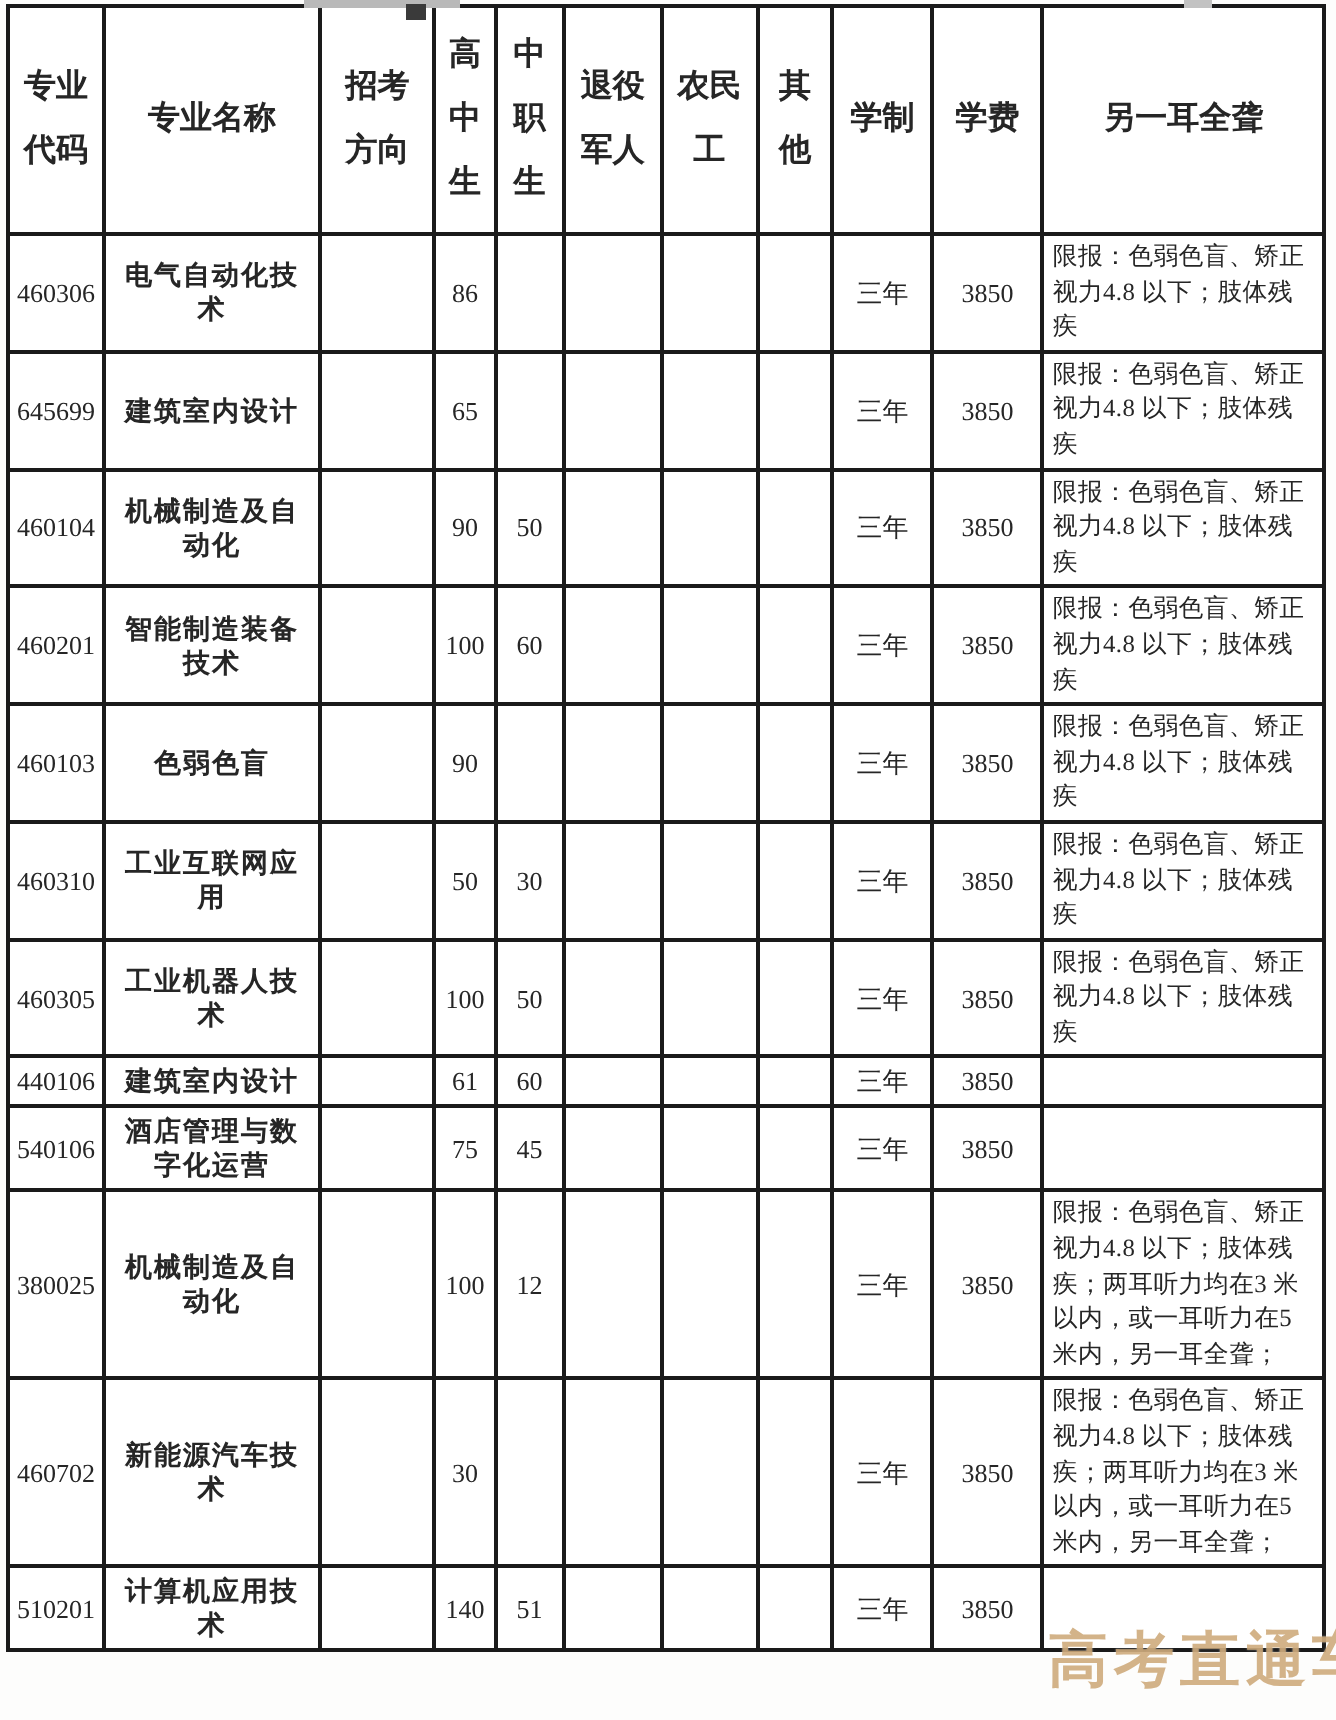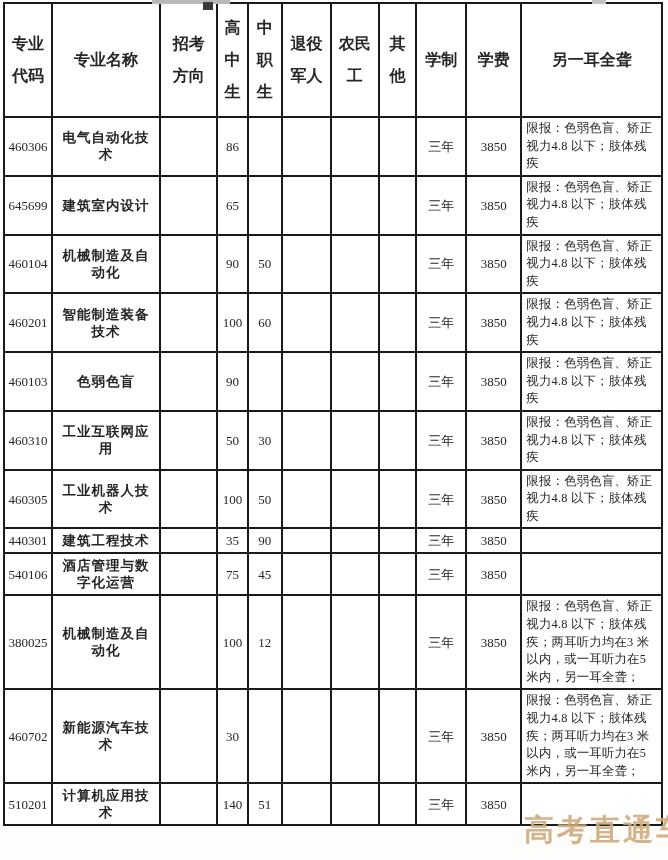--- a/index.html
+++ b/index.html
@@ -206,25 +206,25 @@
           <td class="col-gaozhong">100</td>
           <td class="col-zhongzhi">50</td>
           <td class="col-tuiyi"></td>
           <td class="col-nongmingong"></td>
           <td class="col-qita"></td>
           <td class="col-xuezhi">三年</td>
           <td class="col-xuefei">3850</td>
           <td class="col-beizhu">限报：色弱色盲、矫正视力4.8 以下；肢体残疾</td>
         </tr>
         <tr>
-          <td class="col-code">440301</td>
-          <td class="col-name">建筑工程技术</td>
-          <td class="col-direction"></td>
-          <td class="col-gaozhong">35</td>
-          <td class="col-zhongzhi">90</td>
+          <td class="col-code">440106</td>
+          <td class="col-name">建筑室内设计</td>
+          <td class="col-direction"></td>
+          <td class="col-gaozhong">61</td>
+          <td class="col-zhongzhi">60</td>
           <td class="col-tuiyi"></td>
           <td class="col-nongmingong"></td>
           <td class="col-qita"></td>
           <td class="col-xuezhi">三年</td>
           <td class="col-xuefei">3850</td>
           <td class="col-beizhu"></td>
         </tr>
         <tr>
           <td class="col-code">540106</td>
           <td class="col-name">酒店管理与数字化运营</td>

